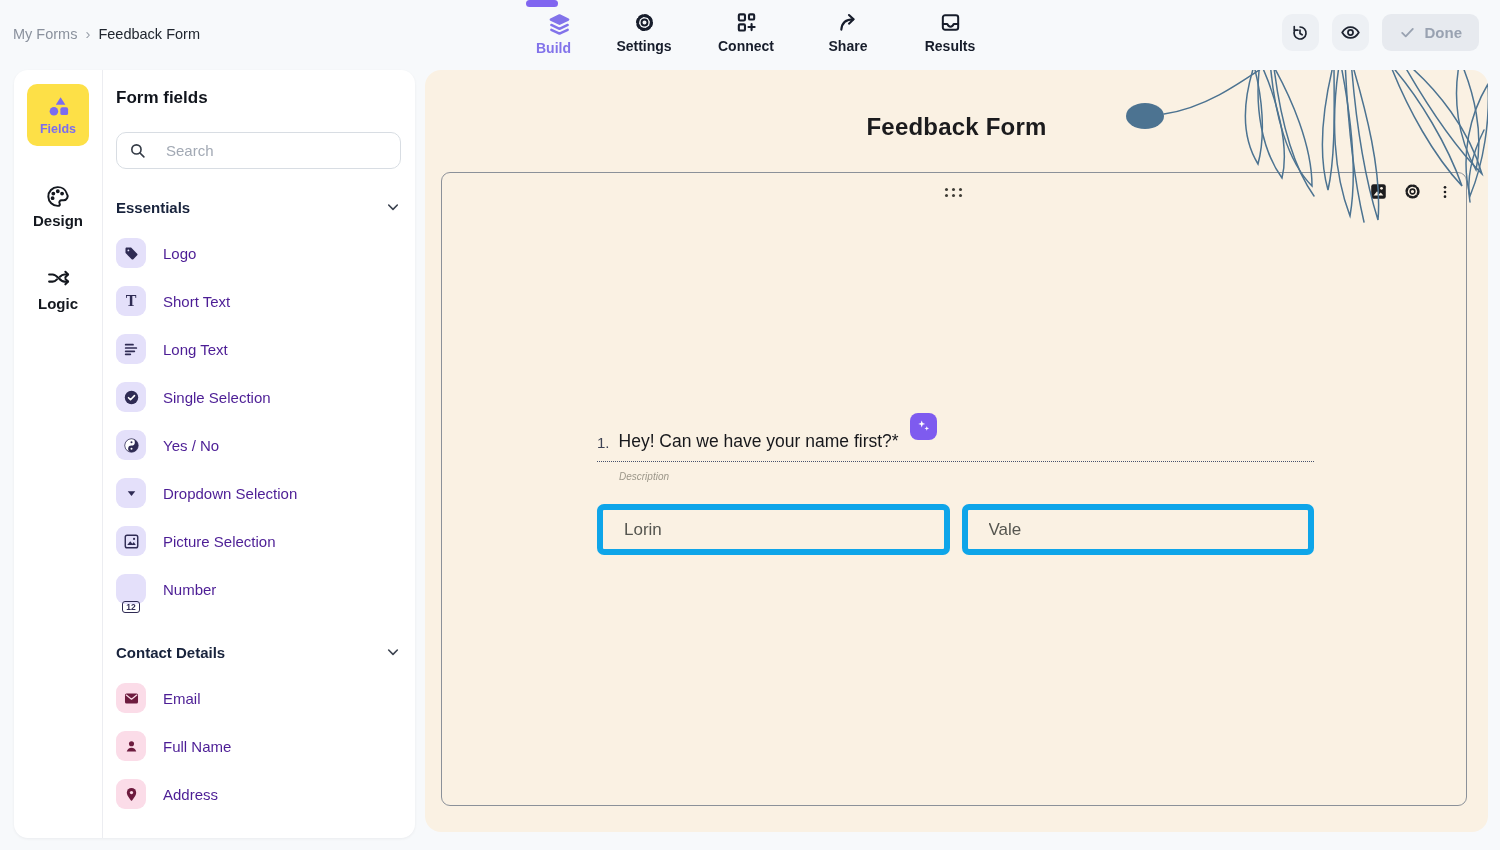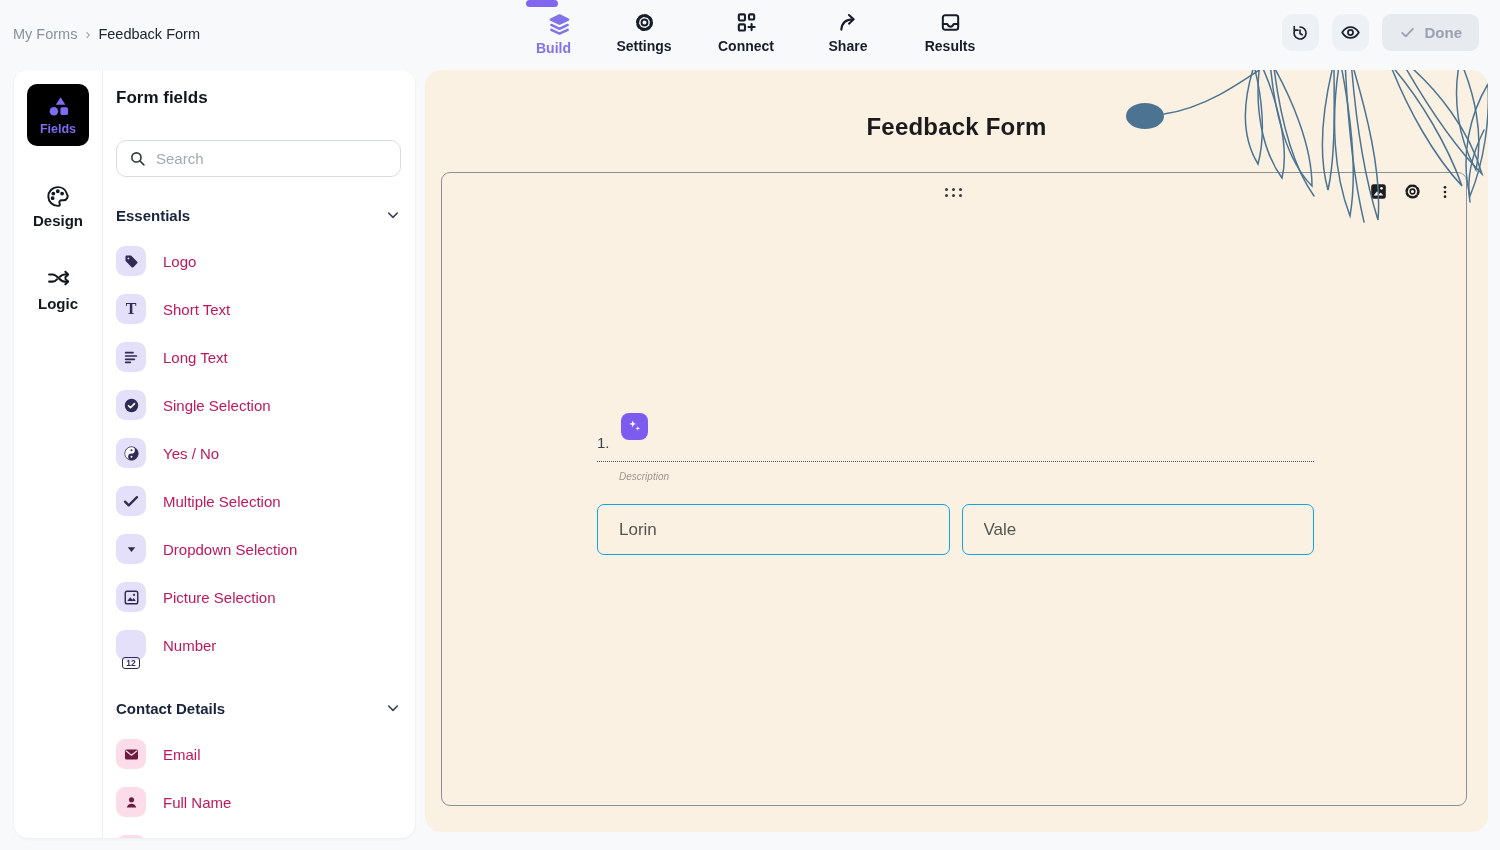--- a/index.html
+++ b/index.html
@@ -29,60 +29,60 @@
   .nav-item.active { padding-top:13px;align-items:flex-end; }
 
   .actions { position:absolute; right:13px; top:14px; display:flex; gap:13px; align-items:center; }
   .icon-btn { width:37px; height:37px; border-radius:11px; background:#edf0f4; display:flex; align-items:center; justify-content:center; color:#1d2330; cursor:pointer; }
   .done-btn { height:37px; padding:0 17px; border-radius:9px; background:#e7eaef; color:#99a2b1; display:flex; gap:9px; align-items:center; font-weight:700; font-size:15px; cursor:pointer; }
 
   
   .panel { position:absolute; left:14px; top:70px; width:401px; height:768px; background:#ffffff; border-radius:14px; box-shadow:0 1px 3px rgba(16,24,40,.06); display:flex; overflow:hidden; }
   .rail { width:89px; border-right:1px solid #ecedf1; display:flex; flex-direction:column; align-items:center; padding-top:14px; flex-shrink:0; }
   .rail-btn { display:flex; flex-direction:column; align-items:center; gap:3px; cursor:pointer; }
-  .rail-btn.active { width:62px; height:62px; border-radius:10px; background:#000000; justify-content:center; color:#7b6cf0; }
+  .rail-btn.active { width:62px; height:62px; border-radius:10px; background:#fde047; justify-content:center; color:#7b6cf0; }
   .rail-btn .rail-lbl { font-size:12.5px; font-weight:700; }
   .rail-btn.plain { margin-top:38px; color:#14181f; }
   .rail-btn.plain .rail-lbl { font-size:15px; }
 
   .fields { flex:1; padding:18px 14px 0 13px; overflow:hidden; }
   .fp-title { font-size:17px; font-weight:700; color:#10141c; }
-  .search { margin-top:32px; height:37px; border:1px solid #d8dde3; border-radius:10px; display:flex; align-items:center; padding:0 12px; gap:10px; color:#343b46; background:#fff; }
+  .search { margin-top:24px; height:37px; border:1px solid #d8dde3; border-radius:10px; display:flex; align-items:center; padding:0 12px; gap:20px; color:#343b46; background:#fff; }
   .search input { border:none; outline:none; background:none; font-size:15px; width:100%; font-family:inherit; color:#20262f; }
   .search input::placeholder { color:#a2a9b4; opacity:1; }
 
   .section-hdr { margin-top:28px; height:20px; display:flex; justify-content:space-between; align-items:center; color:#18233c; font-size:15px; font-weight:700; cursor:pointer; }
   .section-hdr.second { margin-top:29px; }
   .chev { color:#3c4350; }
   .list { margin-top:12px; }
   .item { display:flex; align-items:center; gap:17px; height:48px; cursor:pointer; }
   .tile { width:30px; height:30px; border-radius:9px; display:flex; align-items:center; justify-content:center; flex-shrink:0; }
   .tile.ess { background:#e4e0fa; color:#2f2b54; }
   .tile.con { background:#fbdce8; color:#6d1b3e; }
-  .item-lbl { font-size:15px; color:#be185d; }
+  .item-lbl { font-size:15px; color:#4c1d95; }
   .tglyph { font-family:"Liberation Serif", serif; font-weight:700; font-size:16px; }
   .numbox { border:1.6px solid currentColor; border-radius:3px; font-size:8.5px; font-weight:700; padding:1px 3px; line-height:1;margin-top:36px; }
 
   
   .canvas { position:absolute; left:425px; top:70px; width:1063px; height:762px; background:#faf1e3; border-radius:16px; overflow:hidden; }
   .form-title { position:absolute; top:43px; left:0; right:0; text-align:center; font-size:24px; font-weight:700; color:#1b1b1d; letter-spacing:.2px; }
   .card { position:absolute; left:16px; top:102px; width:1026px; height:634px; border:1px solid #8b9199; border-radius:9px; }
   .drag { position:absolute; top:15px; left:50%; transform:translateX(-50%); display:grid; grid-template-columns:repeat(3, 4px); grid-gap:3px; cursor:grab; }
   .drag i { width:3.2px; height:3.2px; background:#3e3c35; border-radius:50%; }
   .card-icons { position:absolute; top:9px; right:13px; display:flex; gap:15px; align-items:center; color:#1d1d1f; }
   .card-icons > span { cursor:pointer; display:flex; }
 
   .qblock { position:absolute; left:155px; top:252px; width:717px; }
   .qline { display:flex; align-items:flex-end; gap:9px; border-bottom:1.6px dotted #45516d; padding-bottom:9px; }
   .qnum { font-size:15px; color:#3e4354; padding-bottom:1px; }
   .qtext { font-size:17.5px; color:#17181c; cursor:text; }
   .ai-btn { width:27px; height:27px; border-radius:8px; background:#7e5bef; display:flex; align-items:center; justify-content:center; position:relative; transform:translateY(-12px); margin-left:2px; cursor:pointer; flex-shrink:0; }
   .desc { margin-top:9px; padding-left:22px; font-style:italic; color:#9c978a; font-size:10px; cursor:text; }
   .inputs { margin-top:22px; display:flex; gap:12px; }
-  .tinput { flex:1; height:51px; border:1px solid #0ea5e9; border-radius:7px; background:transparent; padding:0 21px; font-size:17px; font-family:inherit; color:#4c4c46; outline:none; min-width:0; }
+  .tinput { flex:1; height:51px; border:6px solid #0ea5e9; border-radius:7px; background:transparent; padding:0 21px; font-size:17px; font-family:inherit; color:#4c4c46; outline:none; min-width:0; }
   .tinput::placeholder { color:#55554f; opacity:1; }
 
   .plant { position:absolute; top:0; right:0; pointer-events:none; }
 </style>
 </head>
 <body>
 
 <div class="topbar">
 
   <div class="breadcrumb">
@@ -266,28 +266,20 @@
         <span class="tile ess">
           <svg width="17" height="17" viewBox="0 0 24 24">
             <circle cx="12" cy="12" r="9.5" fill="#2f2b54"></circle>
             <path d="M12 2.5a9.5 9.5 0 0 0 0 19 4.75 4.75 0 0 1 0-9.5 4.75 4.75 0 0 0 0-9.5z" fill="#fff"></path>
             <circle cx="12" cy="7.3" r="1.4" fill="#2f2b54"></circle>
             <circle cx="12" cy="16.7" r="1.4" fill="#fff"></circle>
             <circle cx="12" cy="12" r="9.5" fill="none" stroke="#2f2b54" stroke-width="1"></circle>
           </svg>
         </span>
         <span class="item-lbl">Yes / No</span>
-      </div>
-      <div class="item">
-        <span class="tile ess">
-          <svg width="18" height="18" viewBox="0 0 24 24" fill="none" stroke="currentColor" stroke-width="3" stroke-linecap="round" stroke-linejoin="round">
-            <path d="M4 12.8l5 5L20 6.8"></path>
-          </svg>
-        </span>
-        <span class="item-lbl">Multiple Selection</span>
       </div>
       <div class="item">
         <span class="tile ess">
           <svg width="15" height="15" viewBox="0 0 24 24" fill="currentColor">
             <path d="M6 8.5h12l-6 7.5z"></path>
           </svg>
         </span>
         <span class="item-lbl">Dropdown Selection</span>
       </div>
       <div class="item">
@@ -381,20 +373,21 @@
           <circle cx="12" cy="5" r="2"></circle>
             <circle cx="12" cy="12" r="2"></circle>
             <circle cx="12" cy="19" r="2"></circle>
         </svg>
       </span>
     </div>
 
     <div class="qblock">
       <div class="qline">
         <span class="qnum">1.</span>
+        <span class="qtext">Hey! Can we have your name first?*</span>
         <span class="ai-btn">
           <svg width="17" height="17" viewBox="0 0 24 24" fill="#ffffff">
             <path d="M9.5 3.5l1.3 3.6 3.6 1.3-3.6 1.3-1.3 3.6-1.3-3.6-3.6-1.3 3.6-1.3z"></path>
             <path d="M16.6 11.5l.9 2.4 2.4.9-2.4.9-.9 2.4-.9-2.4-2.4-.9 2.4-.9z"></path>
           </svg>
         </span>
       </div>
       <div class="desc">Description</div>
       <div class="inputs">
         <input class="tinput" type="text" placeholder="Lorin" style="">

